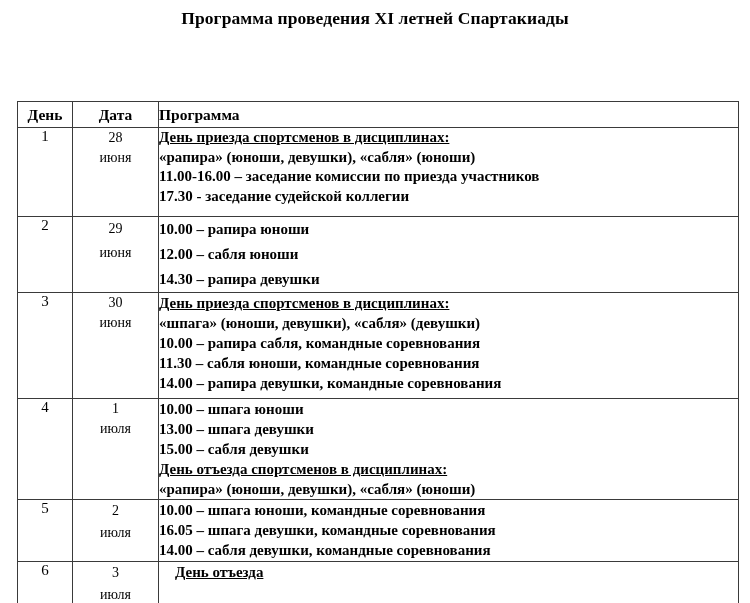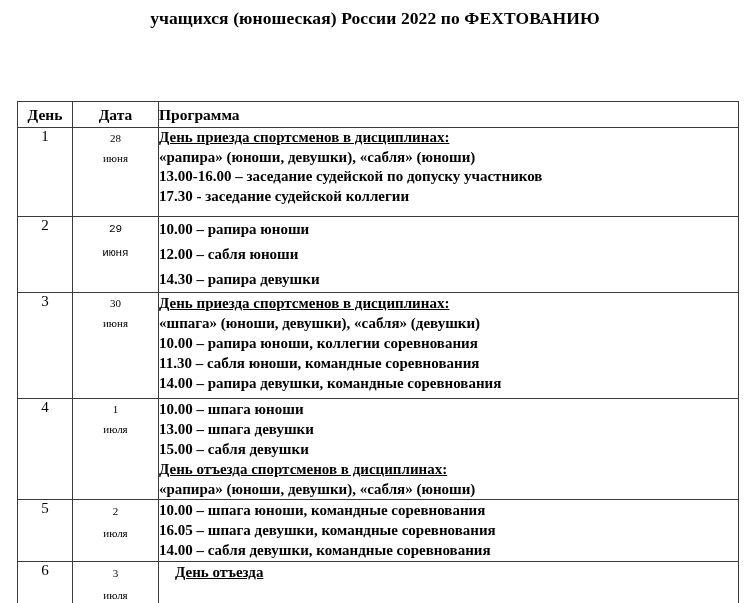--- a/index.html
+++ b/index.html
@@ -68,21 +68,21 @@
   .h-prog { text-align: left; padding-left: 7px; }
 
   
   .cell-day {
     text-align: center;
     font-size: 15px;
     padding-top: 3px;
   }
   .cell-date {
     text-align: center;
-    font-size: 11px;
+    font-size: 14px;
     padding-top: 3px;
     line-height: 20px;
   }
   .cell-date .d-num { display: block; }
   .cell-date .d-mon { display: block; }
 
   .cell-prog {
     text-align: left;
     padding-left: 7px;
     padding-top: 3px;
@@ -93,40 +93,40 @@
     display: block;
     white-space: nowrap;
   }
   .pline .b      { font-weight: bold; }
   .pline .bu     { font-weight: bold; text-decoration: underline; }
   .pline .plain  { font-weight: bold; }
 
   
   tr.r1 .cell-prog { line-height: 19.5px; }
   tr.r2 .cell-prog { line-height: 25px; }
-  tr.r2 .cell-date { line-height: 24px; font-family: Liberation Mono, monospace; }
+  tr.r2 .cell-date { line-height: 24px; }
   tr.r3 .cell-prog { line-height: 20px; }
   tr.r4 .cell-prog { line-height: 20px; }
   tr.r5 .cell-prog { line-height: 20px; }
   tr.r5 .cell-date { line-height: 22px; }
   tr.r6 .cell-prog { line-height: 20px; padding-left: 16px; }
   tr.r6 .cell-date { line-height: 22px; }
 
   tr.r1 { height: 89px; }
   tr.r2 { height: 76px; }
   tr.r3 { height: 106px; }
   tr.r4 { height: 101px; }
   tr.r5 { height: 62px; }
   tr.r6 { height: 52px; }
 </style>
 </head>
 <body>
 
 <div class="doc-title">
-  <span class="tline">учащихся (юношеская) России 2022 по ФЕХТОВАНИЮ</span>
+  <span class="tline">Программа проведения XI летней Спартакиады</span>
 </div>
 
 <div class="table-wrap">
   <table class="program">
     <colgroup>
       <col class="c-day">
       <col class="c-date">
       <col class="c-prog">
     </colgroup>
     <tbody id="table-body">
@@ -137,21 +137,21 @@
       </tr>
     <tr class="r1">
           <td class="cell-day">1</td>
           <td class="cell-date">
             <span class="d-num">28</span>
             <span class="d-mon">июня</span>
           </td>
           <td class="cell-prog">
             <span class="pline"><span class="bu">День приезда спортсменов в дисциплинах:</span></span>
             <span class="pline"><span class="plain">«рапира» (юноши, девушки), «сабля» (юноши)</span></span>
-            <span class="pline"><span class="b">13.00-16.00</span><span class="plain"> – заседание судейской по допуску участников</span></span>
+            <span class="pline"><span class="b">11.00-16.00</span><span class="plain"> – заседание комиссии по приезда участников</span></span>
             <span class="pline"><span class="b">17.30</span><span class="plain"> - заседание судейской коллегии</span></span>
           </td>
         </tr>
         <tr class="r2">
           <td class="cell-day">2</td>
           <td class="cell-date">
             <span class="d-num">29</span>
             <span class="d-mon">июня</span>
           </td>
           <td class="cell-prog">
@@ -162,21 +162,21 @@
         </tr>
         <tr class="r3">
           <td class="cell-day">3</td>
           <td class="cell-date">
             <span class="d-num">30</span>
             <span class="d-mon">июня</span>
           </td>
           <td class="cell-prog">
             <span class="pline"><span class="bu">День приезда спортсменов в дисциплинах:</span></span>
             <span class="pline"><span class="plain">«шпага» (юноши, девушки), «сабля» (девушки)</span></span>
-            <span class="pline"><span class="b">10.00</span><span class="plain"> – рапира юноши, коллегии соревнования</span></span>
+            <span class="pline"><span class="b">10.00</span><span class="plain"> – рапира сабля, командные соревнования</span></span>
             <span class="pline"><span class="b">11.30</span><span class="plain"> – сабля юноши, командные соревнования</span></span>
             <span class="pline"><span class="b">14.00</span><span class="plain"> – рапира девушки, командные соревнования</span></span>
           </td>
         </tr>
         <tr class="r4">
           <td class="cell-day">4</td>
           <td class="cell-date">
             <span class="d-num">1</span>
             <span class="d-mon">июля</span>
           </td>

